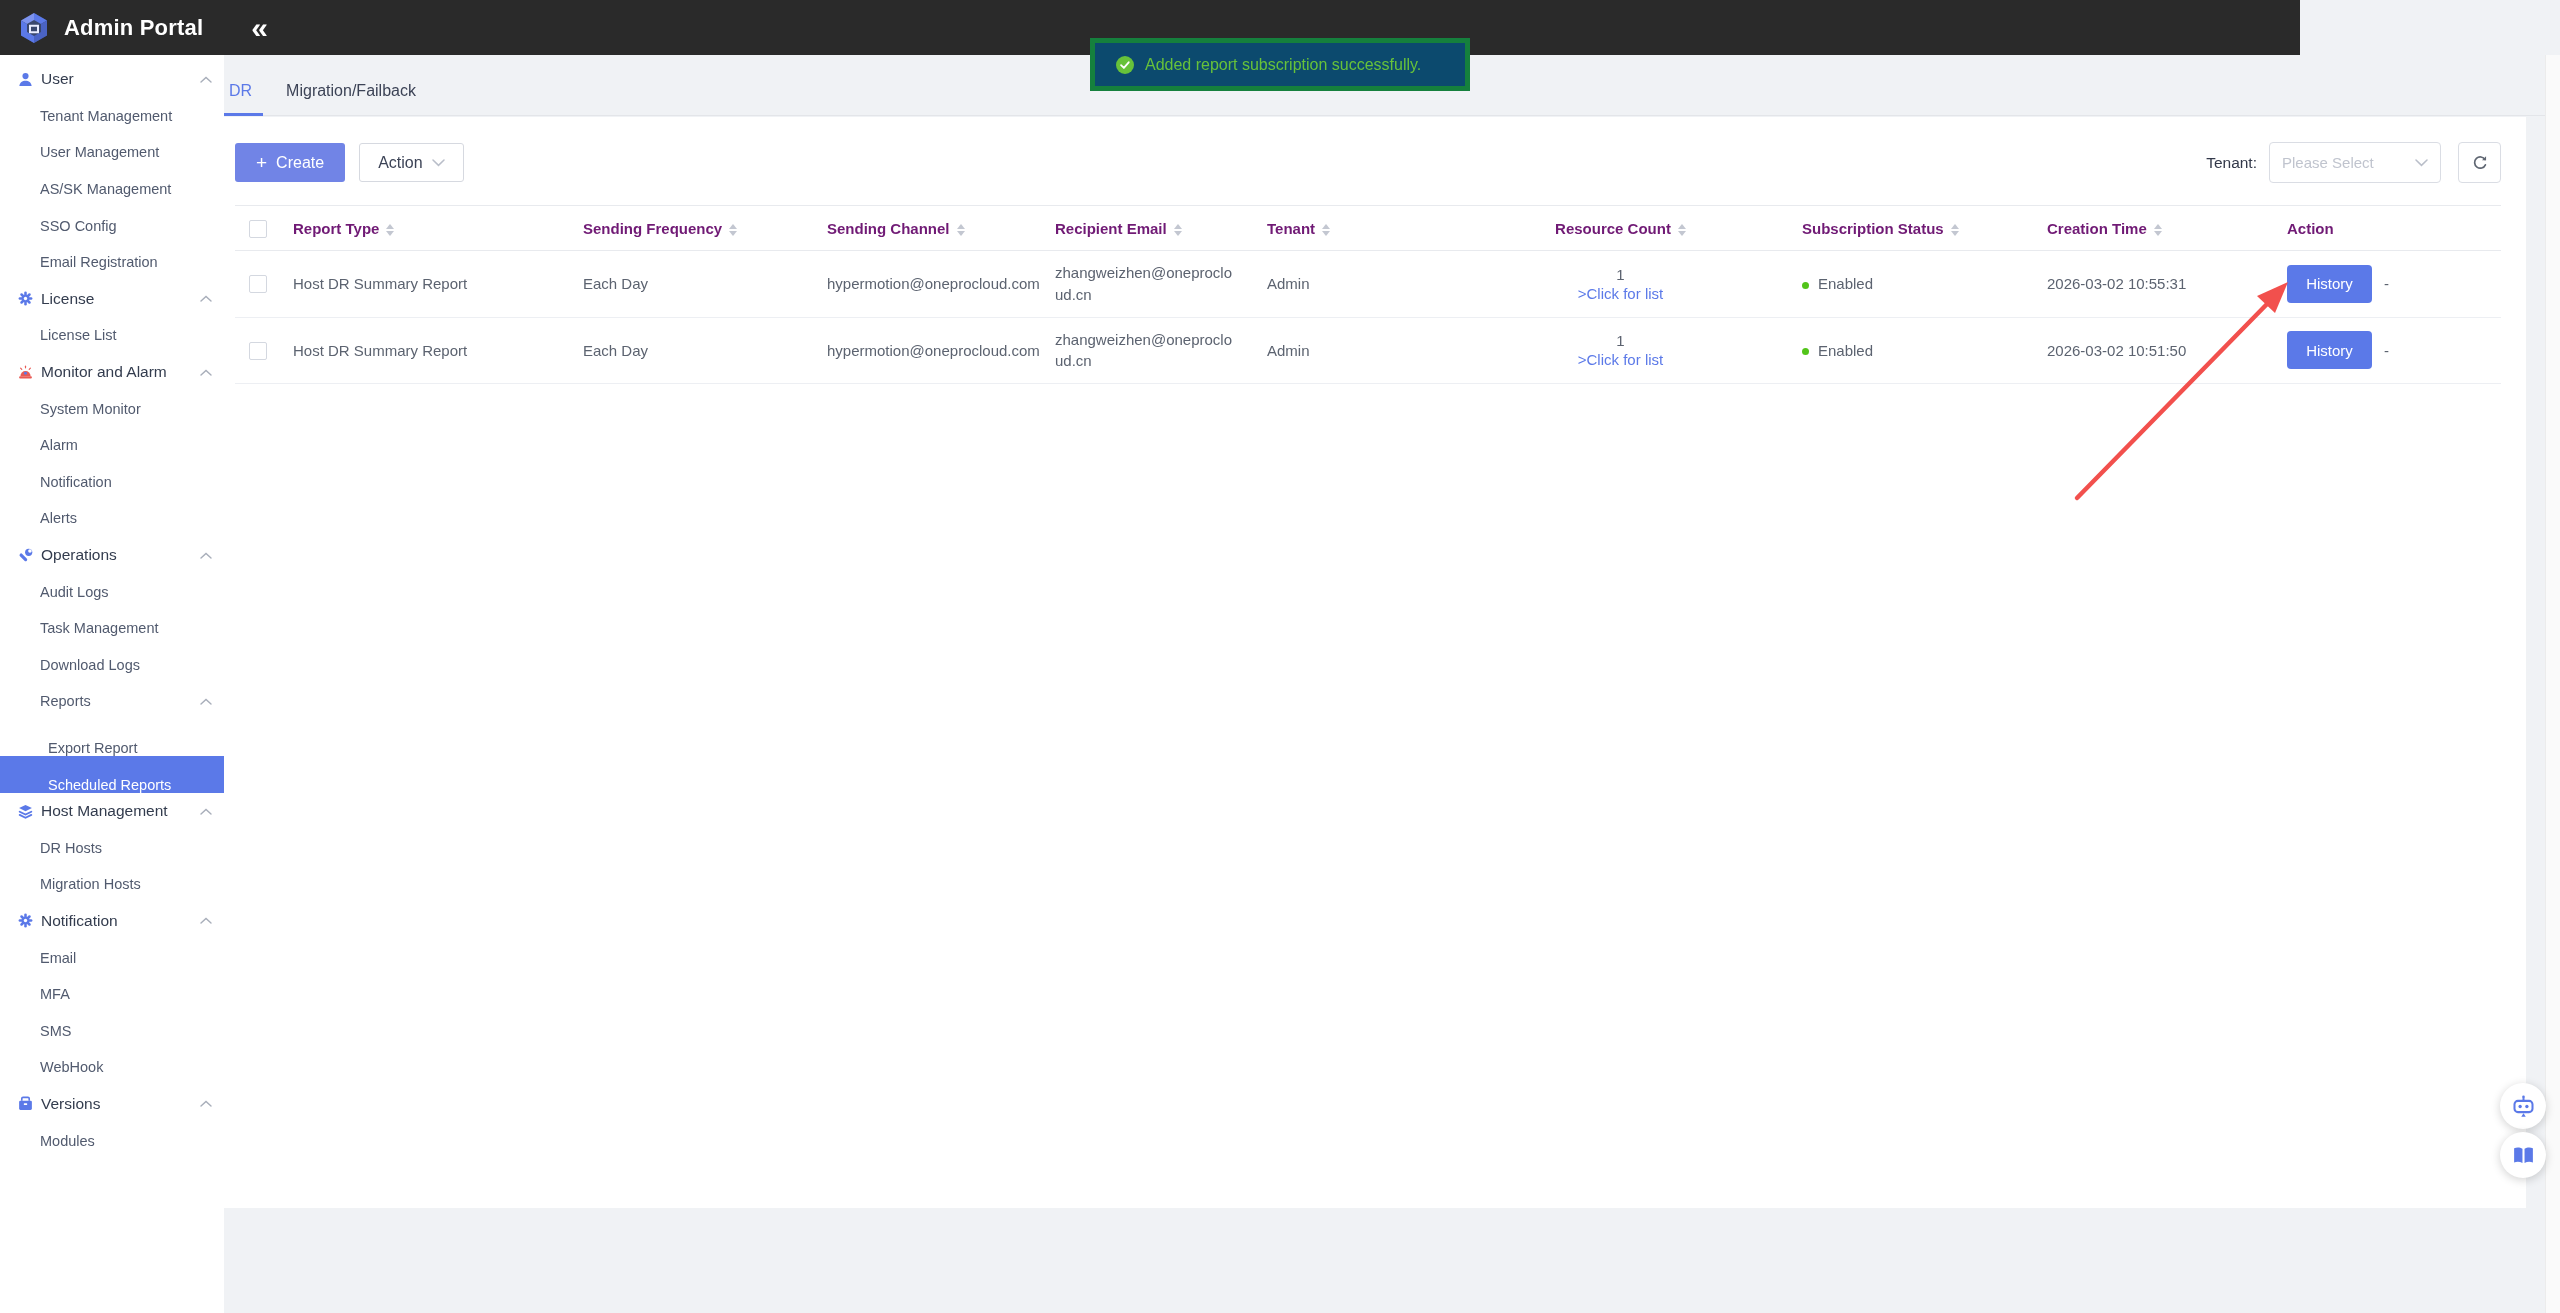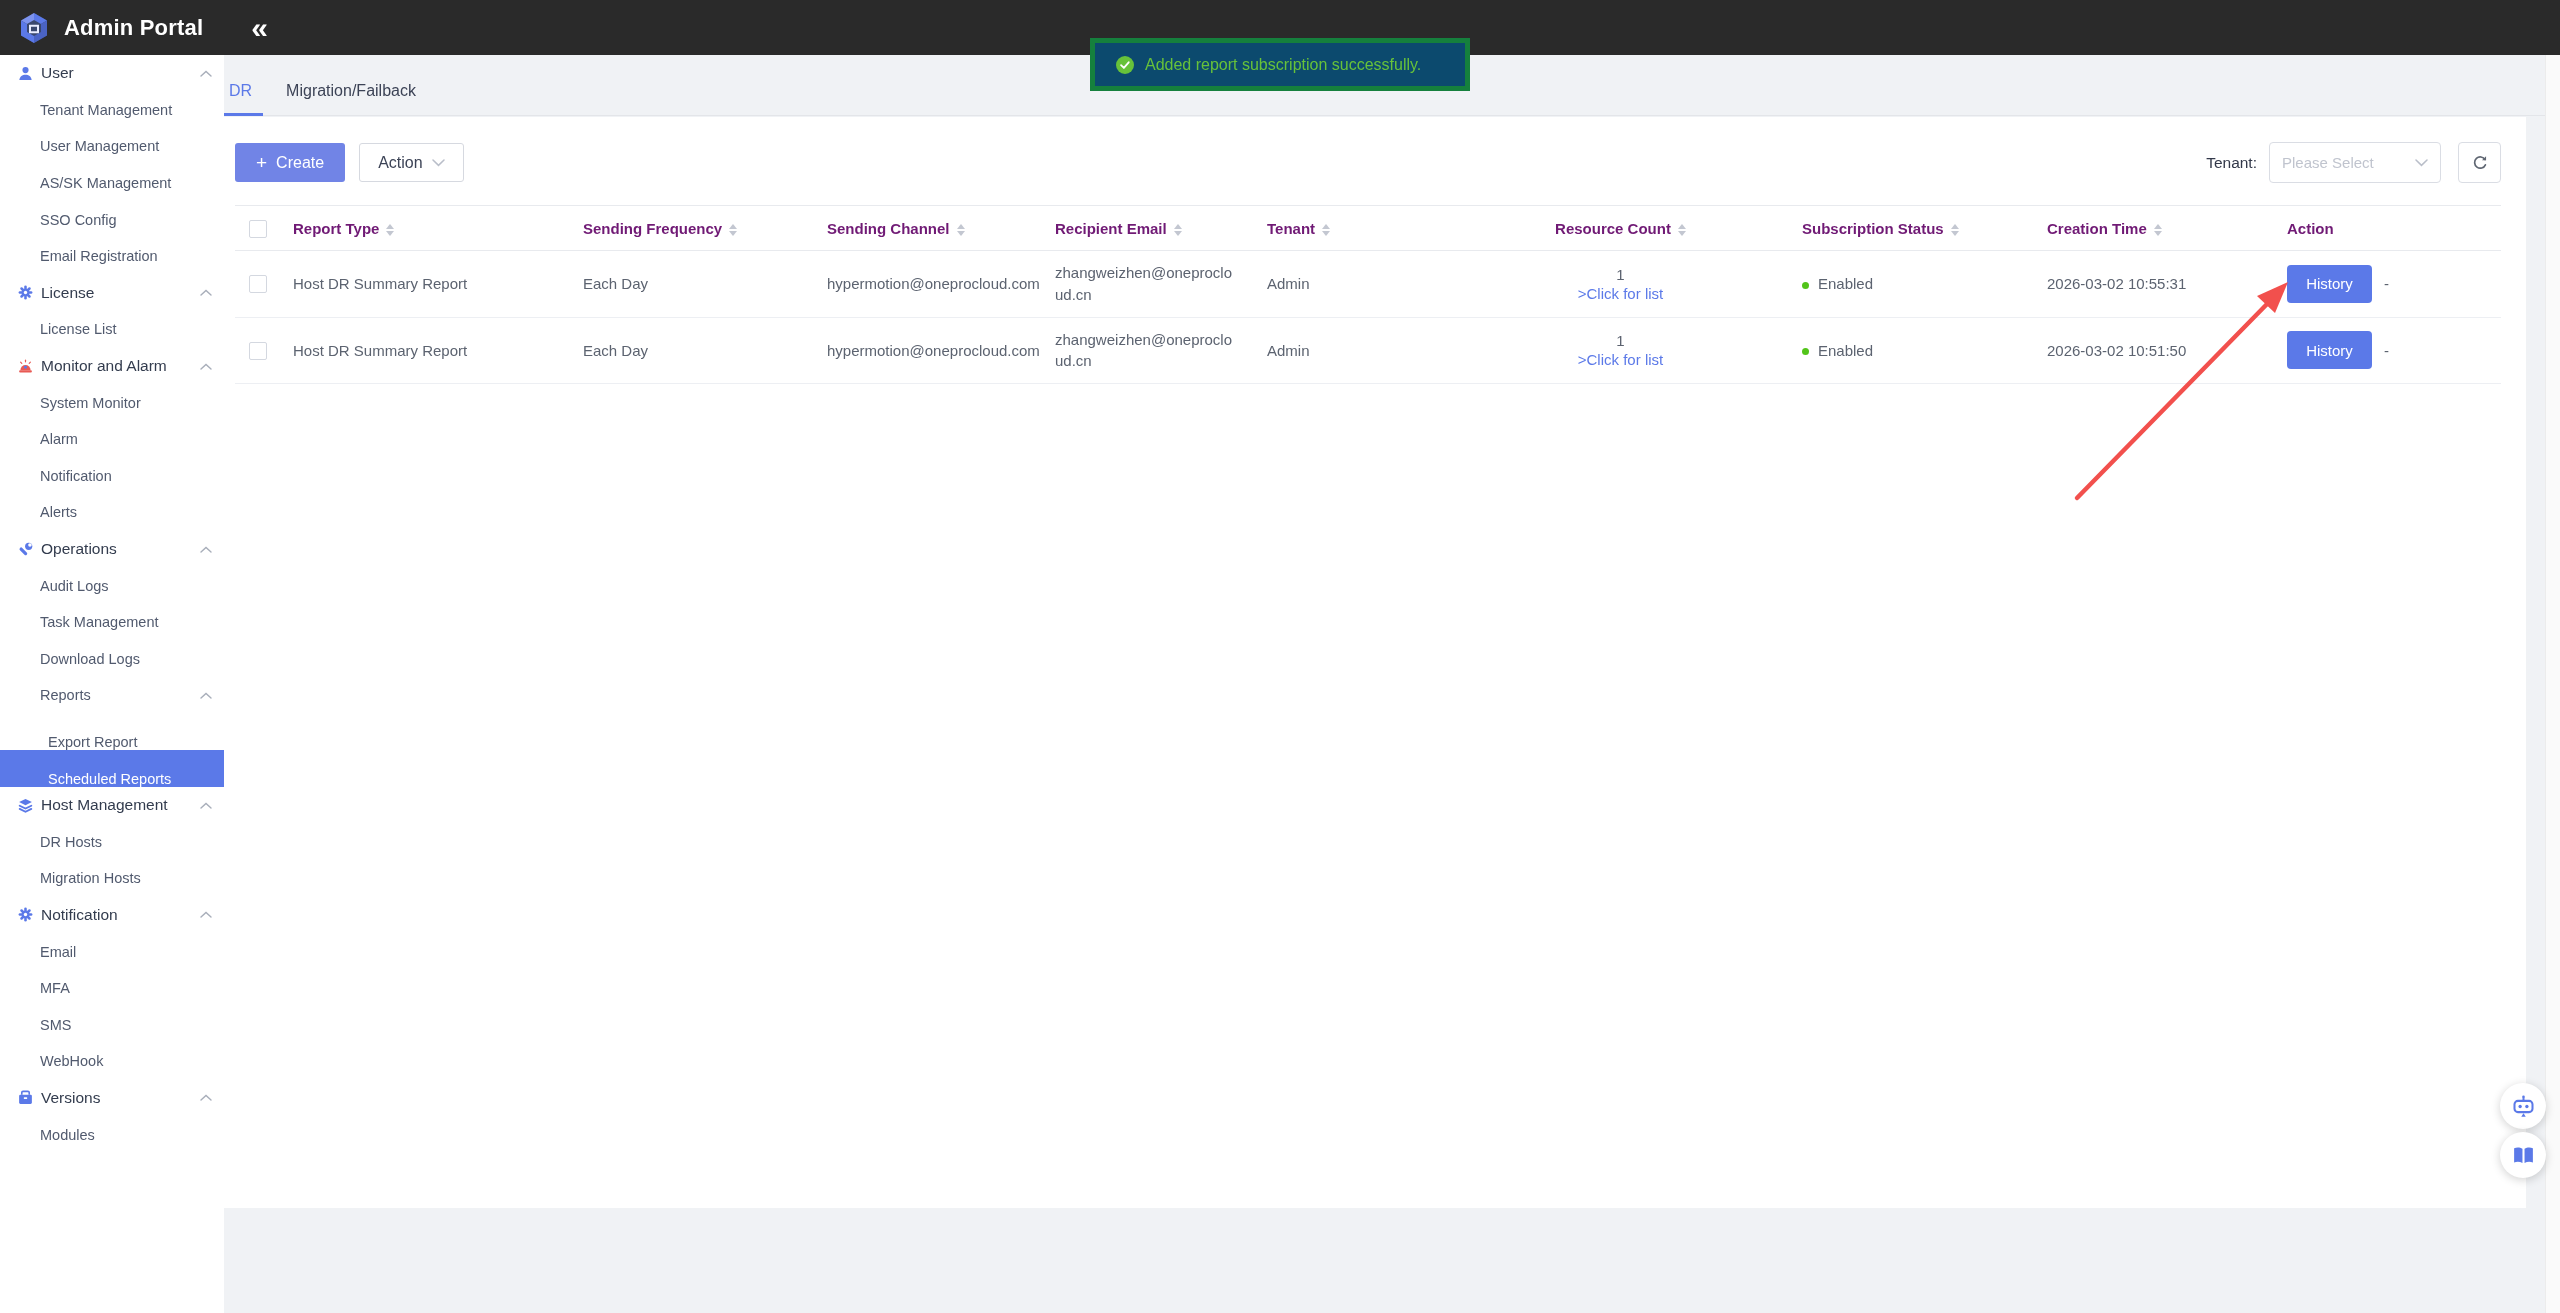--- a/index.html
+++ b/index.html
@@ -1,33 +1,33 @@
 <!DOCTYPE html>
 <html style="--accent: #5b79e8; --create-button: #7184e6; --success: #67c23a; --arrow: #f2504d; --header-bg: #2a2a2a; --page-bg: #f0f2f5;"><head>
 <meta charset="utf-8">
 <style>
   * { margin:0; padding:0; box-sizing:border-box; }
   html,body { width:2560px; height:1313px; overflow:hidden; }
   body { font-family:"Liberation Sans", sans-serif; background:var(--page-bg,#f0f2f5); position:relative; }
   :root { --accent:#5b79e8; --success:#67c23a; --arrow:#f2504d; --header-bg:#2a2a2a; }
 
   
-  .topbar { position:absolute; top:0; left:0; width:2560px; height:55px; background:var(--header-bg); display:flex; align-items:center; z-index:30; }
+  .topbar { position:absolute; top:0; left:0; width:2300px; height:55px; background:var(--header-bg); display:flex; align-items:center; z-index:30; }
   .logo { margin-left:16px; width:36px; height:36px; display:flex; align-items:center; justify-content:center; }
   .app-title { color:#fff; font-size:22px; font-weight:bold; margin-left:12px; letter-spacing:.2px; }
   .collapse { color:#fff; font-size:30px; margin-left:48px; line-height:1; cursor:pointer; font-weight:bold; }
   .topbar-right { margin-left:auto; display:flex; align-items:center; height:100%; }
   .gmt-pill { background:#1b1b1b; height:41px; display:flex; align-items:center; padding:0 16px; margin-right:26px; }
   .gmt-pill span { color:#fff; font-size:18px; margin-left:6px; }
   .lang { margin-right:12px; display:flex; align-items:center; cursor:pointer; }
   .username { color:#fff; font-size:17px; }
   .caret { margin-left:8px; margin-right:20px; display:flex; align-items:center; cursor:pointer; }
 
   
-  .sidebar { position:absolute; top:55px; left:0; width:224px; bottom:0; background:#fff; z-index:5; }
+  .sidebar { position:absolute; top:55px; left:0; width:224px; bottom:0; background:#fff; z-index:5; padding-top:6px; }
   .side-item { height:36.6px; display:flex; align-items:center; font-size:14.5px; color:#515a6e; cursor:pointer; padding-right:12px; }
   .side-item.group { padding-left:17px; font-size:15.5px; color:#333c4e; }
   .side-item.item { padding-left:40px; }
   .side-item.subitem { padding-left:48px;align-items:flex-end; }
   .side-icon { width:17px; height:17px; margin-right:7px; color:var(--accent); display:flex; align-items:center; }
   .side-icon svg { width:17px; height:17px; }
   .side-chevron { margin-left:auto; display:flex; align-items:center; }
   .side-item.selected { background:var(--accent); color:#fff; }
 
   

